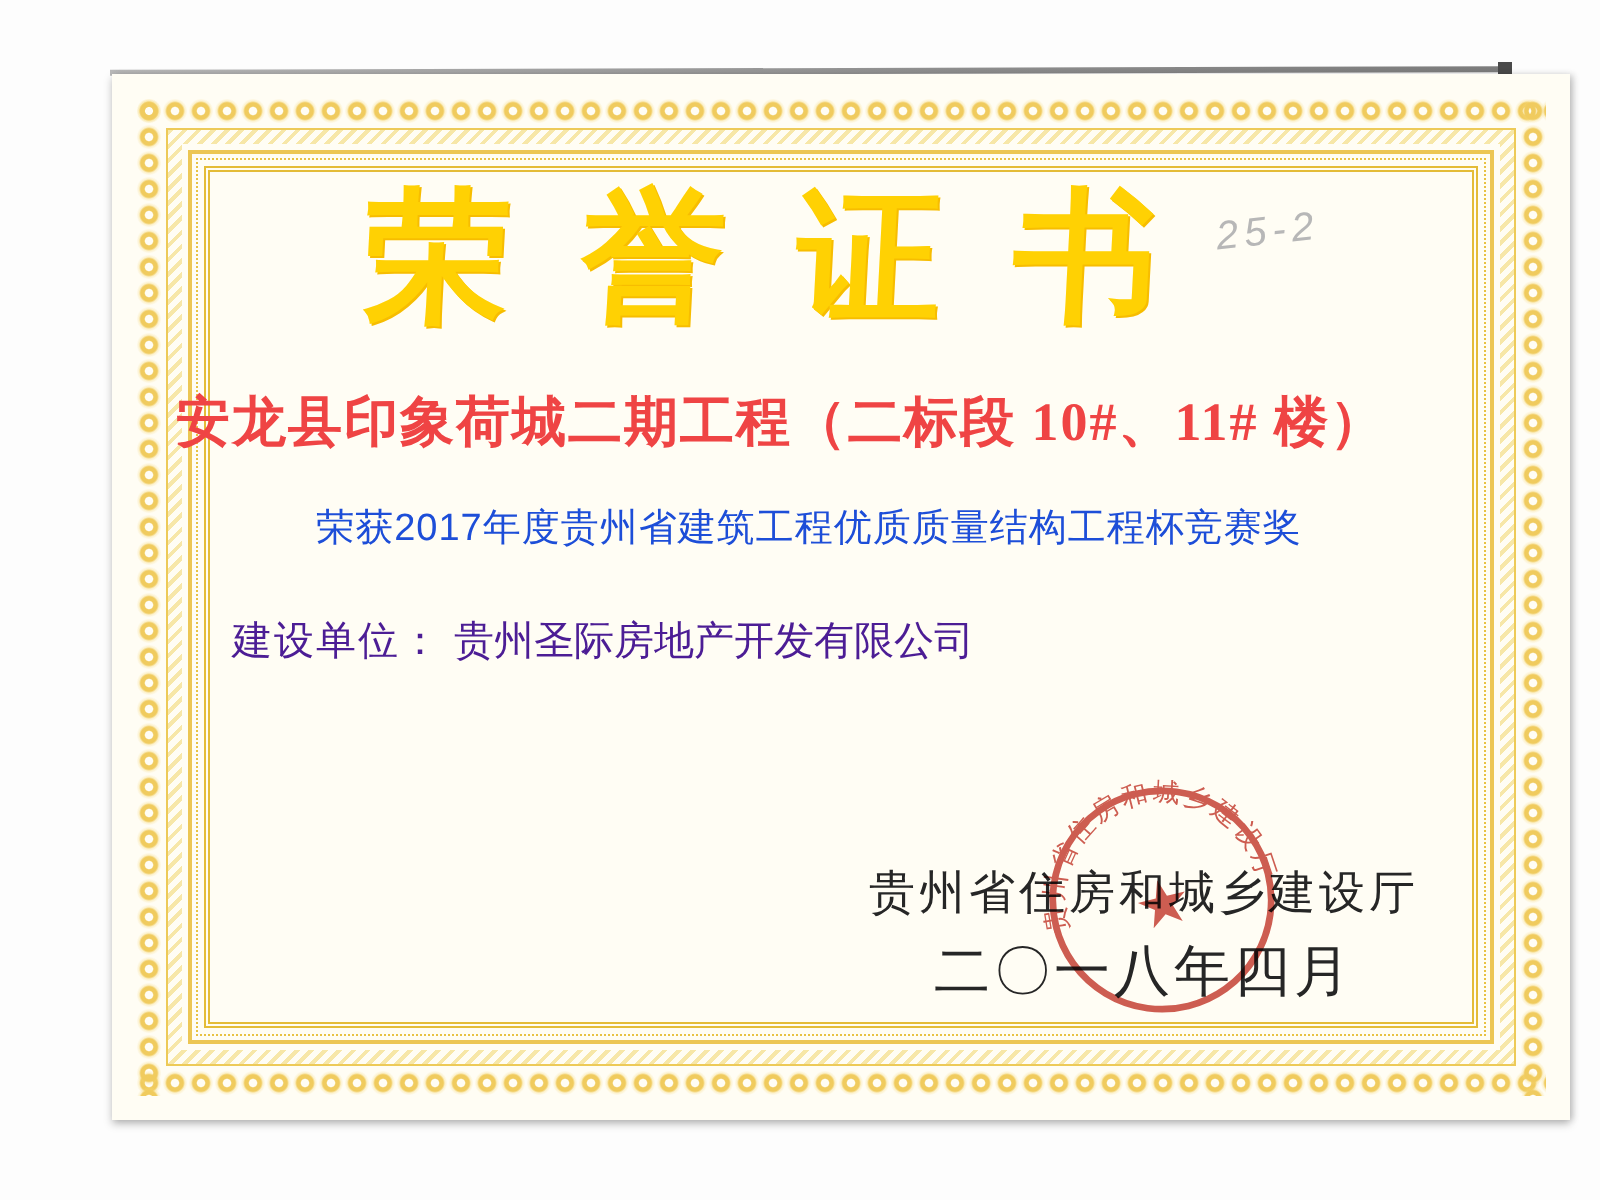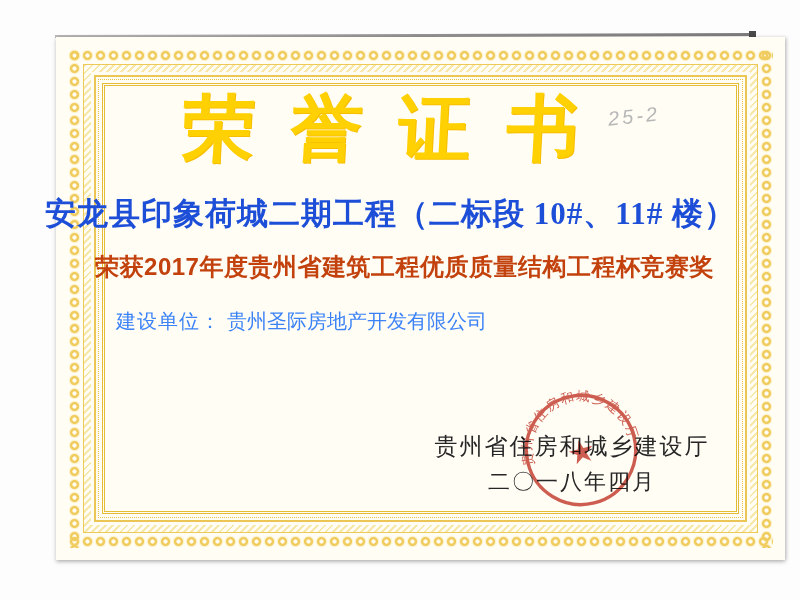--- a/index.html
+++ b/index.html
@@ -40,36 +40,36 @@
     transform:translateX(-22px) skewX(-3deg); }
   .title-text { font-family:"Liberation Serif", serif; font-weight:bold;
     font-size:72px; letter-spacing:36px; color:#ffd103;
     text-shadow:1px 1px 0 #f7bd00; white-space:nowrap; }
 
   .handwritten { position:absolute; left:552px; top:68px; color:#b7b7b7;
     font-size:20px; font-style:italic; transform:rotate(-6deg); letter-spacing:3px; }
 
   .project-line { position:absolute; left:0; top:156px; width:100%; text-align:center;
     transform:translateX(-30px); font-family:"Liberation Serif", serif;
-    font-size:31px; font-weight:600; color:#1d4ed8; letter-spacing:1px; white-space:nowrap; }
+    font-size:27px; font-weight:600; color:#ef4444; letter-spacing:1px; white-space:nowrap; }
 
   .award-line { position:absolute; left:0; top:214px; width:100%; text-align:center;
-    transform:translateX(-16px); font-size:24px; font-weight:bold; color:#c2410c;
+    transform:translateX(-16px); font-size:19px; font-weight:normal; color:#1d4ed8;
     letter-spacing:0.5px; white-space:nowrap; }
 
   .parties { position:absolute; left:60px; top:272px; }
-  .party-row { font-size:20px; color:#3b82f6; line-height:25px; white-space:nowrap; }
+  .party-row { font-size:20px; color:#4c1d95; line-height:25px; white-space:nowrap; }
   .party-label { letter-spacing:1px; }
   .party-value { margin-left:6px; }
 
   .issuer { position:absolute; left:296px; top:394px; width:440px; text-align:center;
     font-family:"Liberation Serif", serif; font-size:23px; color:#262626;
     letter-spacing:2px; white-space:nowrap; }
   .cert-date { position:absolute; left:296px; top:430px; width:440px; text-align:center;
-    font-family:"Liberation Serif", serif; font-size:22px; color:#262626;
+    font-family:"Liberation Serif", serif; font-size:28px; color:#262626;
     letter-spacing:2px; white-space:nowrap; }
 
   .seal { position:absolute; left:462px; top:350px; width:126px; height:126px;
     transform:rotate(-14deg); opacity:.82; mix-blend-mode:multiply; }
 </style>
 </head>
 <body>
 
 <div id="stage">
 

